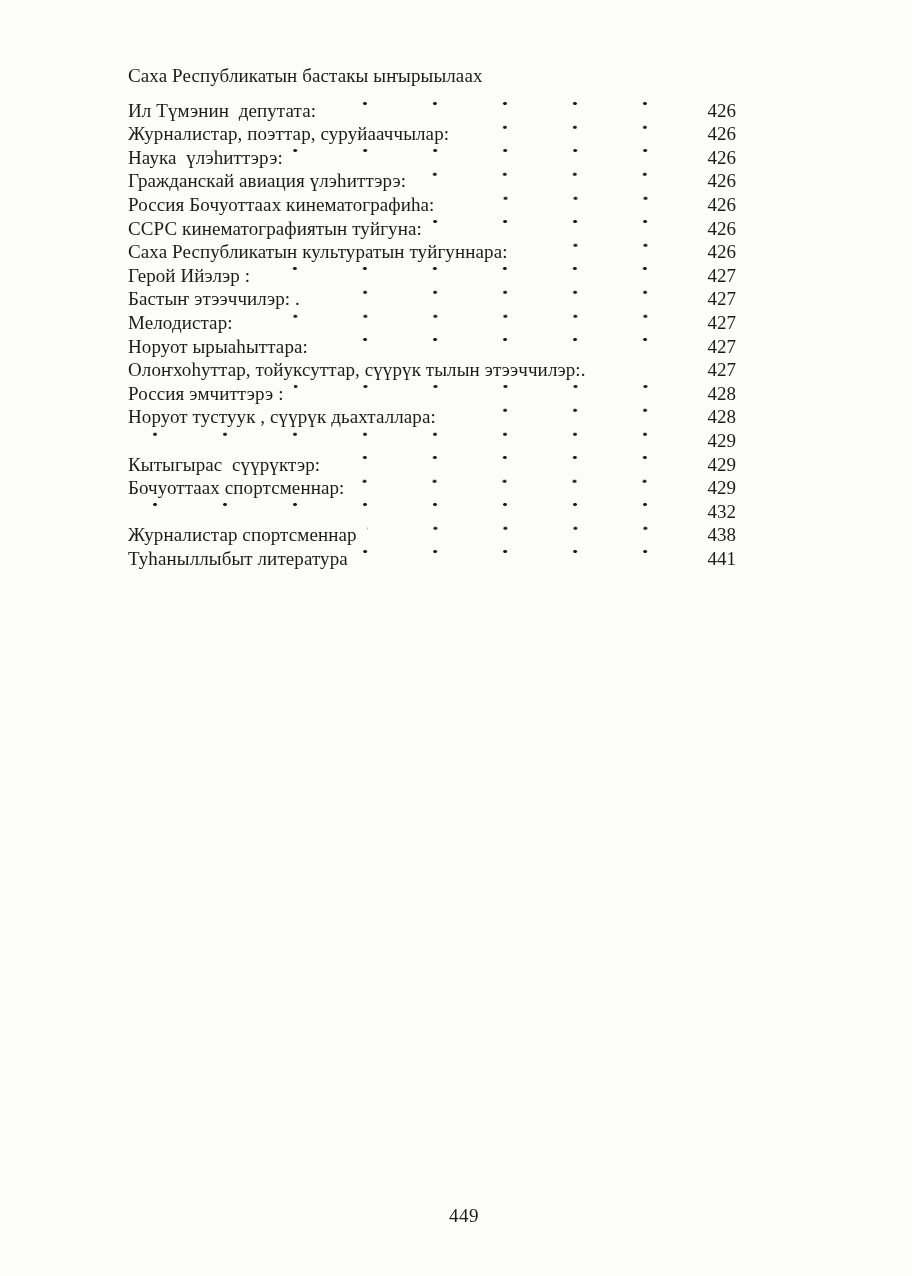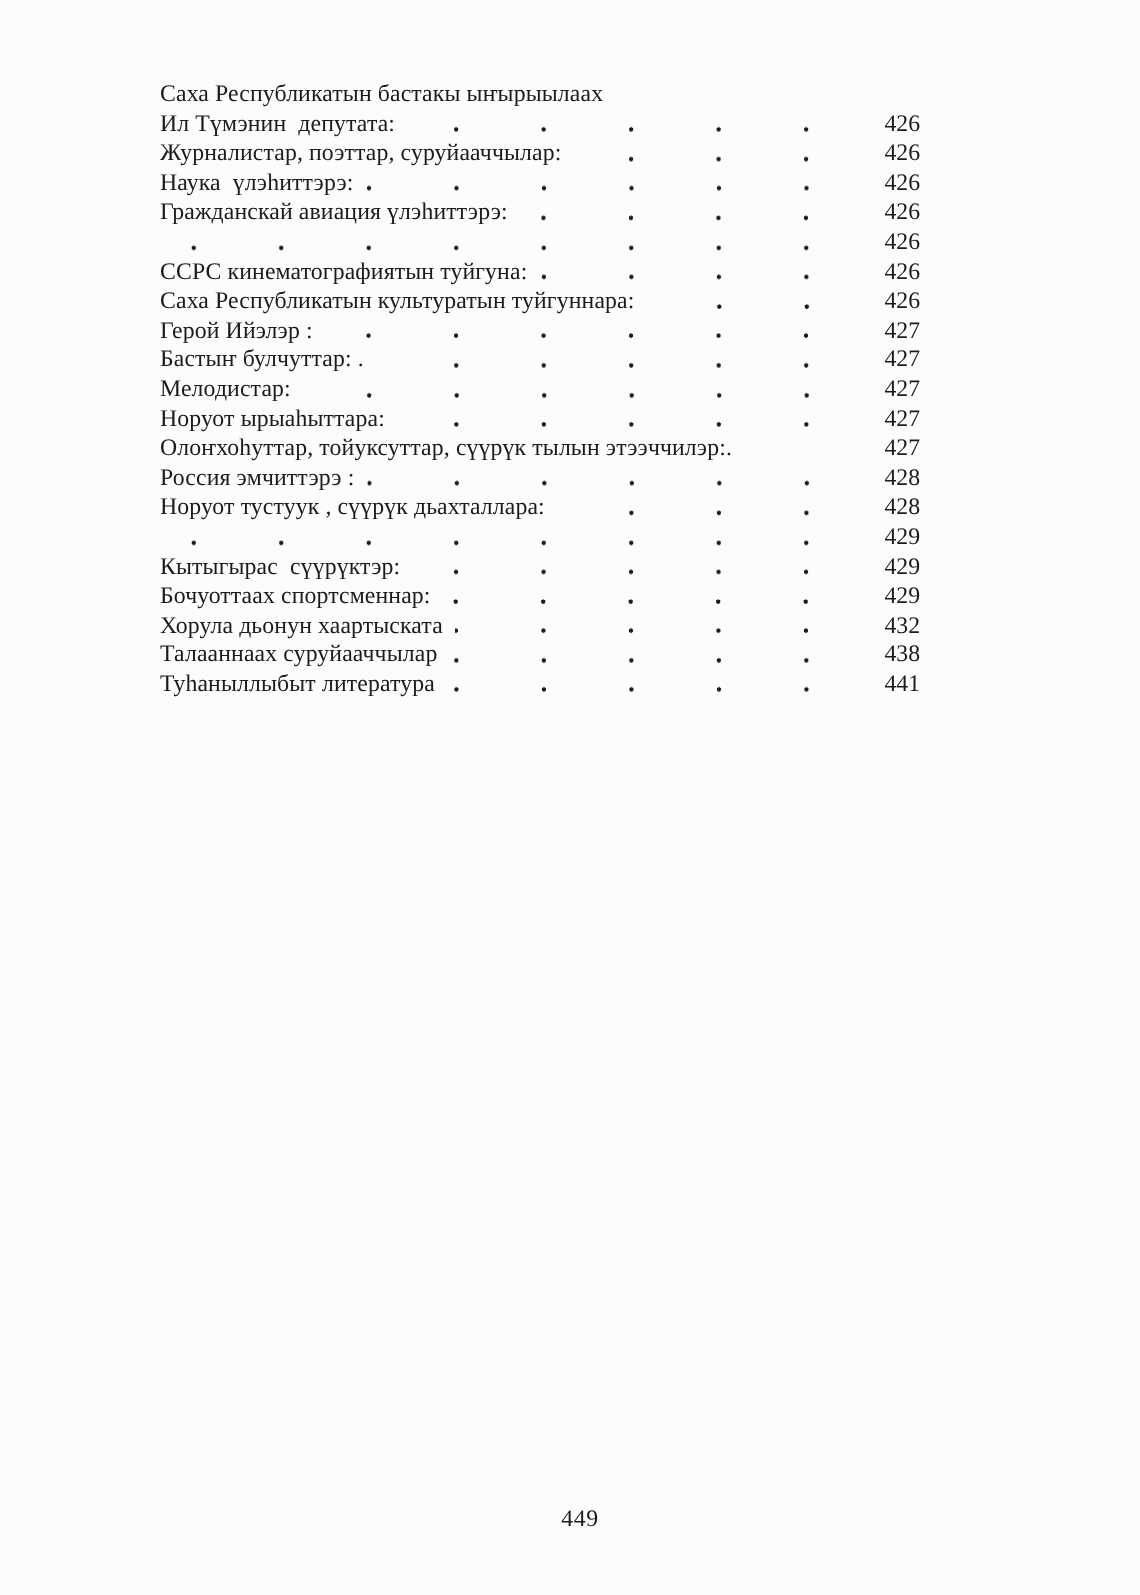--- a/index.html
+++ b/index.html
@@ -47,20 +47,21 @@
     background-position:right center;
   }
   .leader.no-leader{
     background:none;
   }
   .pagenum{
     flex:0 0 auto;
     min-width:40px;
     text-align:right;
     font-size:19px;
+    margin-top:11px;
   }
   .folio{
     position:absolute;
     left:0;
     top:1205px;
     width:928px; 
     text-align:center;
     font-size:19px;
     letter-spacing:0.5px;
   }
@@ -89,40 +90,41 @@
         <span class="title">Наука  үлэһиттэрэ:</span>
         <span class="leader"></span>
         <span class="pagenum">426</span>
       </div>
       <div class="row">
         <span class="title">Гражданскай авиация үлэһиттэрэ:</span>
         <span class="leader"></span>
         <span class="pagenum">426</span>
       </div>
       <div class="row">
+        <span class="title">Россия Бочуоттаах кинематографиһа:</span>
         <span class="leader"></span>
         <span class="pagenum">426</span>
       </div>
       <div class="row">
         <span class="title">ССРС кинематографиятын туйгуна:</span>
         <span class="leader"></span>
         <span class="pagenum">426</span>
       </div>
       <div class="row">
         <span class="title">Саха Республикатын культуратын туйгуннара:</span>
         <span class="leader"></span>
         <span class="pagenum">426</span>
       </div>
       <div class="row">
         <span class="title">Герой Ийэлэр :</span>
         <span class="leader"></span>
         <span class="pagenum">427</span>
       </div>
       <div class="row">
-        <span class="title">Бастыҥ булчуттар: .</span>
+        <span class="title">Бастыҥ этээччилэр: .</span>
         <span class="leader"></span>
         <span class="pagenum">427</span>
       </div>
       <div class="row">
         <span class="title">Мелодистар:</span>
         <span class="leader"></span>
         <span class="pagenum">427</span>
       </div>
       <div class="row">
         <span class="title">Норуот ырыаһыттара:</span>
@@ -152,26 +154,25 @@
         <span class="title">Кытыгырас  сүүрүктэр:</span>
         <span class="leader"></span>
         <span class="pagenum">429</span>
       </div>
       <div class="row">
         <span class="title">Бочуоттаах спортсменнар:</span>
         <span class="leader"></span>
         <span class="pagenum">429</span>
       </div>
       <div class="row">
-        <span class="title">Хорула дьонун хаартыската</span>
         <span class="leader"></span>
         <span class="pagenum">432</span>
       </div>
       <div class="row">
-        <span class="title">Талааннаах суруйааччылар</span>
+        <span class="title">Журналистар спортсменнар</span>
         <span class="leader"></span>
         <span class="pagenum">438</span>
       </div>
       <div class="row">
         <span class="title">Туһаныллыбыт литература</span>
         <span class="leader"></span>
         <span class="pagenum">441</span>
       </div>
     </div>
   <div class="folio">449</div>

